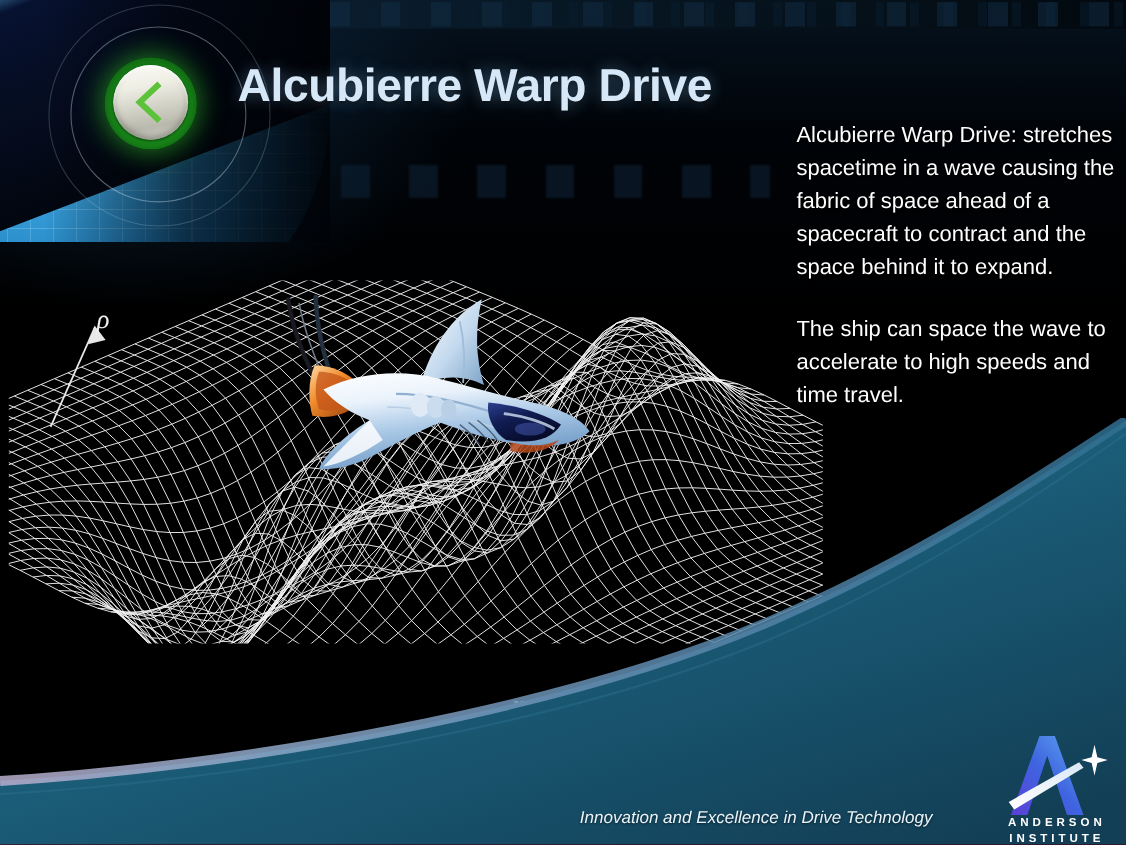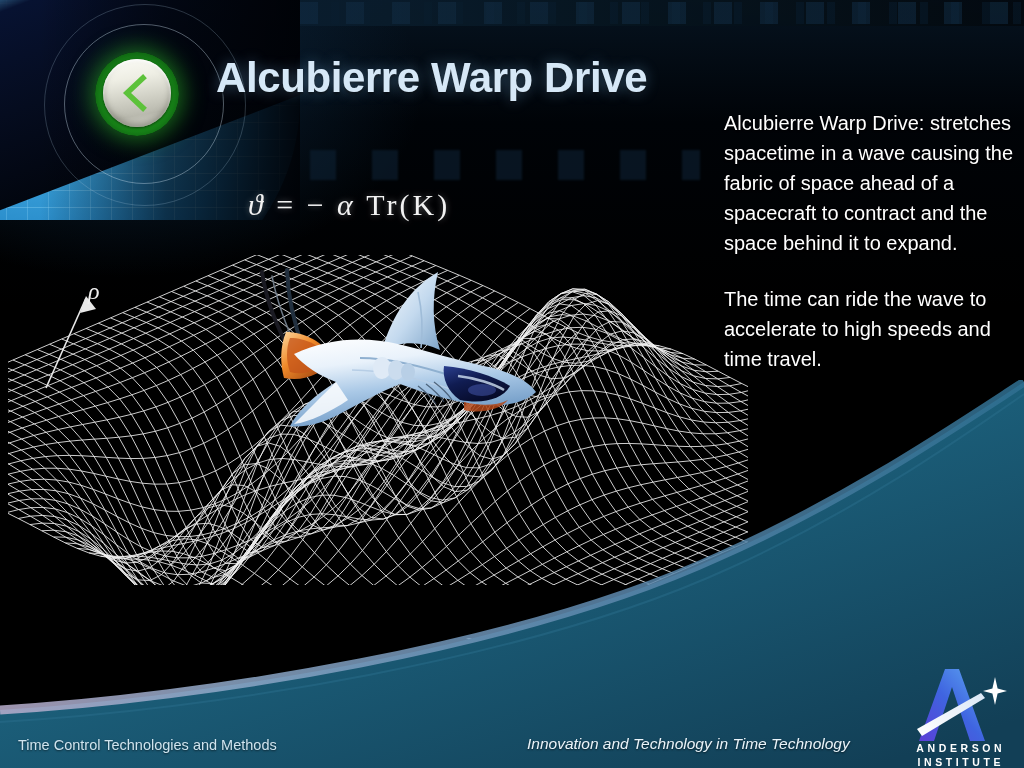--- a/index.html
+++ b/index.html
@@ -278,27 +278,20 @@
   <div class="nav-btn">
     <div class="nav-btn-inner">
       <svg class="nav-chevron" viewBox="0 0 42 42">
         <polyline points="27,6 11,21 27,36" fill="none" stroke="#5cc23a" stroke-width="5.5" stroke-linecap="square" stroke-linejoin="miter"></polyline>
       </svg>
     </div>
   </div>
 
   <div class="title">Alcubierre Warp Drive</div>
 
-  <div class="equation">
-    <span class="sym">ϑ</span>
-    <span>=</span>
-    <span>−</span>
-    <span class="sym">α</span>
-    <span>Tr(K)</span>
-  </div>
 
   <div class="figure">
     <svg width="740" height="330" viewBox="0 0 740 330">
       <defs>
         <clipPath id="plotclip">
             <rect x="0" y="0" width="740" height="330"></rect>
           </clipPath>
       </defs>
       <g id="mesh" clip-path="url(#plotclip)" fill="none" stroke="#ffffff" stroke-width="0.85" opacity="0.95">
           <polyline points="322.00,-32.00 333.76,-27.29 345.53,-22.59 357.29,-17.88 369.06,-13.17 380.82,-8.46 392.59,-3.74 404.35,0.98 416.12,5.73 427.88,10.52 439.65,15.36 451.41,20.29 463.18,25.34 474.94,30.56 486.71,35.97 498.47,41.62 510.24,47.49 522.00,53.56 533.76,59.76 545.53,65.94 557.29,71.89 569.06,77.32 580.82,81.86 592.59,85.17 604.35,87.08 616.12,87.85 627.88,88.15 639.65,88.92 651.41,90.83 663.18,94.14 674.94,98.68 686.71,104.11 698.47,110.06 710.24,116.24 722.00,122.44 733.76,128.51 745.53,134.38 757.29,140.03 769.06,145.44 780.82,150.66 792.59,155.71 804.35,160.64 816.12,165.48 827.88,170.27 839.65,175.02 851.41,179.74 863.18,184.46 874.94,189.17 886.71,193.88 898.47,198.59 910.24,203.29 922.00,208.00"></polyline>
@@ -478,21 +471,21 @@
     </g>
 
     <path d="M232,144 C248,148 264,148 276,142 C268,152 248,156 232,152 Z" fill="#b3481a" opacity=".85"></path>
   </svg>
 
   <div class="axis-rho">ρ</div>
   <div class="axis-x">x</div>
 
   <div class="body-copy">
     <p>Alcubierre Warp Drive: stretches spacetime in a wave causing the fabric of space ahead of a spacecraft to contract and the space behind it to expand.</p>
-    <p>The time can ride the wave to accelerate to high speeds and time travel.</p>
+    <p>The ship can space the wave to accelerate to high speeds and time travel.</p>
   </div>
 
   <svg class="swoosh" viewBox="0 0 1024 388">
     <defs>
       <linearGradient id="tealG" x1="0" y1="0" x2="0.85" y2="1">
         <stop offset="0%" stop-color="#2b7a95"></stop>
         <stop offset="40%" stop-color="#1d6480"></stop>
         <stop offset="100%" stop-color="#123f56"></stop>
       </linearGradient>
       <linearGradient id="edgeG" x1="0" y1="0" x2="1" y2="0">
@@ -500,22 +493,21 @@
         <stop offset="22%" stop-color="#8fa8c8"></stop>
         <stop offset="60%" stop-color="#5d88ad"></stop>
         <stop offset="100%" stop-color="#2f6f91"></stop>
       </linearGradient>
     </defs>
     <path d="M0,330 C200,318 520,268 720,176 C850,118 950,50 1024,2 L1024,388 L0,388 Z" fill="url(#tealG)"></path>
     <path d="M0,330 C200,318 520,268 720,176 C850,118 950,50 1024,2" fill="none" stroke="url(#edgeG)" stroke-width="9" opacity=".85"></path>
     <path d="M0,342 C210,330 530,280 730,188 C858,130 955,62 1024,14" fill="none" stroke="#2a6d8c" stroke-width="2" opacity=".5"></path>
   </svg>
 
-  <div class="footer-left">Time Control Technologies and Methods</div>
-  <div class="footer-tagline">Innovation and Technology in Time Technology</div>
+  <div class="footer-tagline">Innovation and Excellence in Drive Technology</div>
 
   <div class="logo">
     <svg class="logo-mark" viewBox="0 0 96 76">
       <defs>
         <linearGradient id="aG" x1="0" y1="1" x2="1" y2="0">
           <stop offset="0%" stop-color="#5b3fd6"></stop>
           <stop offset="50%" stop-color="#3f64e0"></stop>
           <stop offset="100%" stop-color="#5ea8f2"></stop>
         </linearGradient>
         <linearGradient id="swG" x1="0" y1="1" x2="1" y2="0">

